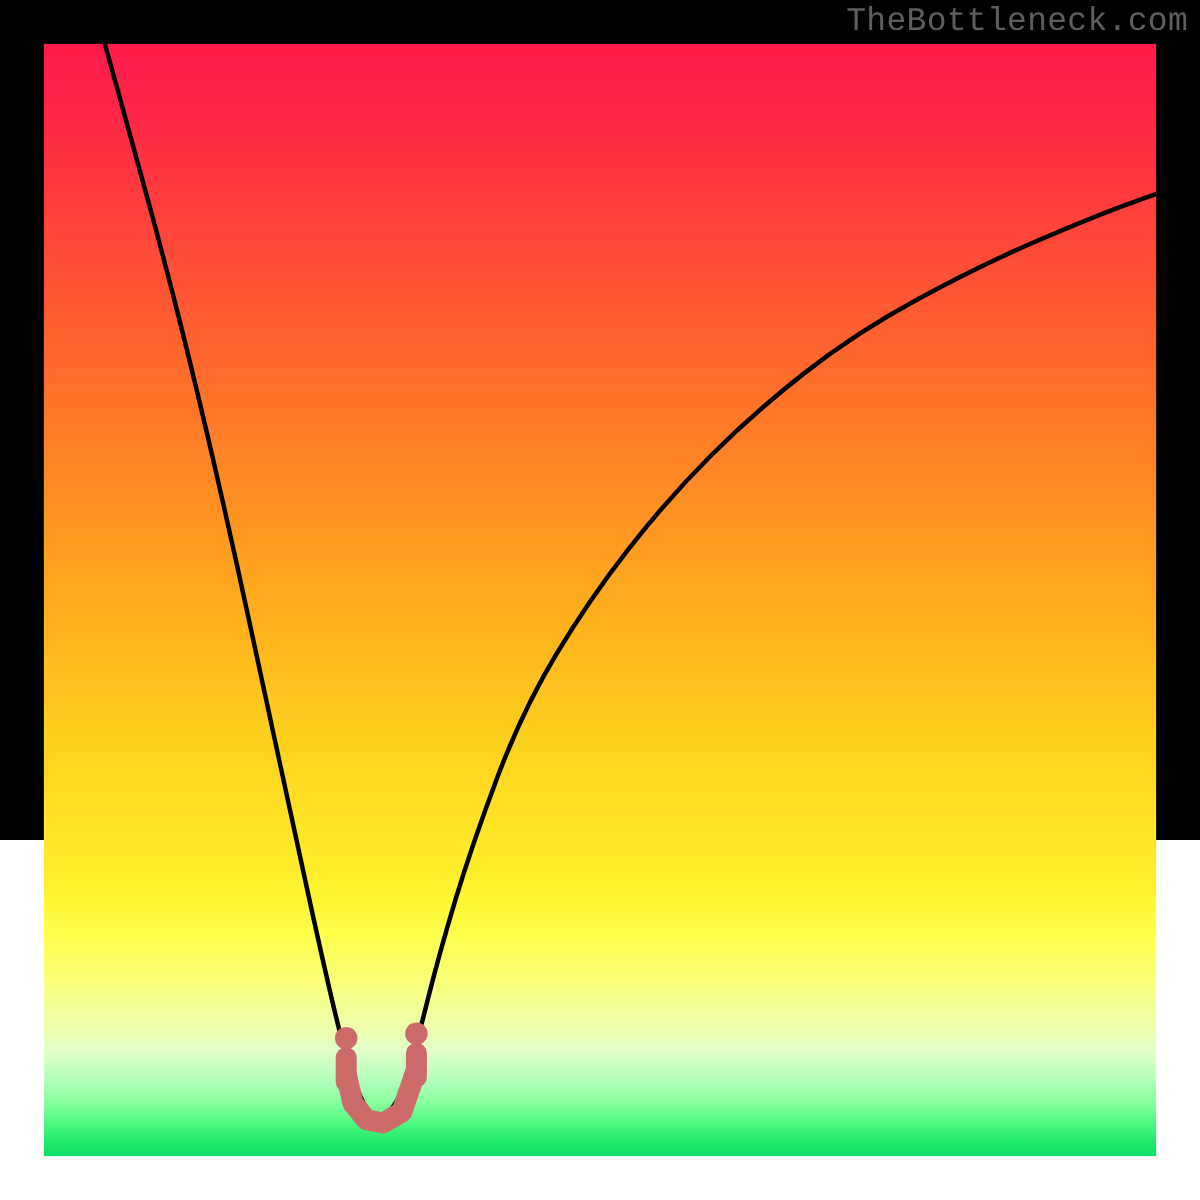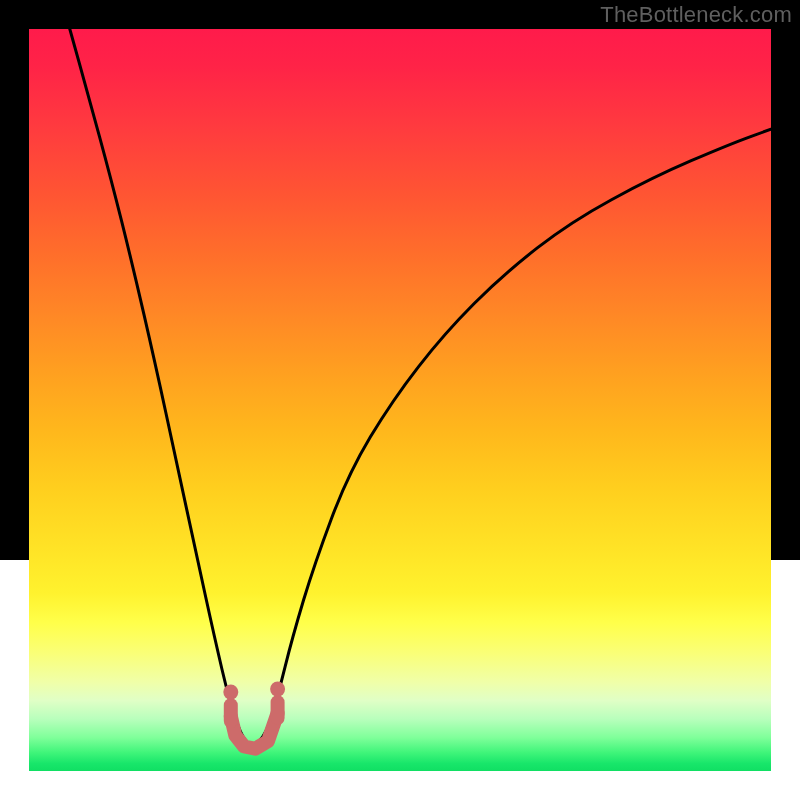--- a/index.html
+++ b/index.html
@@ -8,20 +8,21 @@
     width: 800px;
     height: 800px;
     overflow: hidden;
     font-family: Arial, Helvetica, sans-serif;
   }
   .frame {
     position: relative;
     width: 800px;
     height: 560px;
     background: #000000;
+    font-family: Liberation Mono, monospace;
   }
   .watermark {
     position: absolute;
     top: 2px;
     right: 8px;
     color: #5f5f5f;
     font-size: 22px;
     font-weight: 400;
     letter-spacing: 0.2px;
     z-index: 20;

